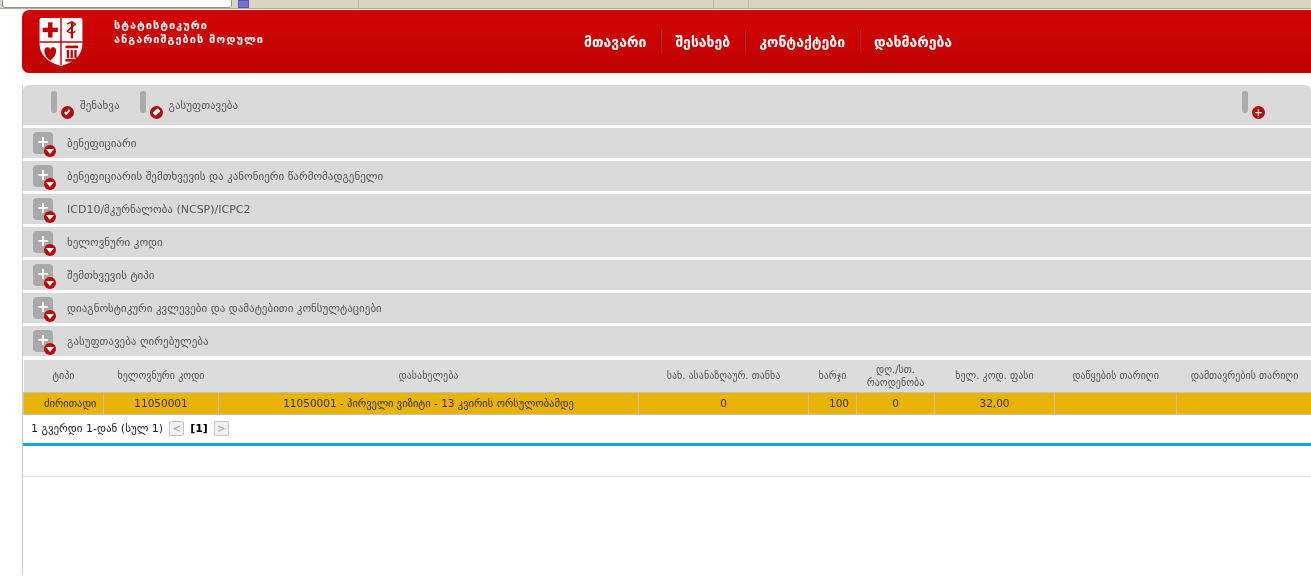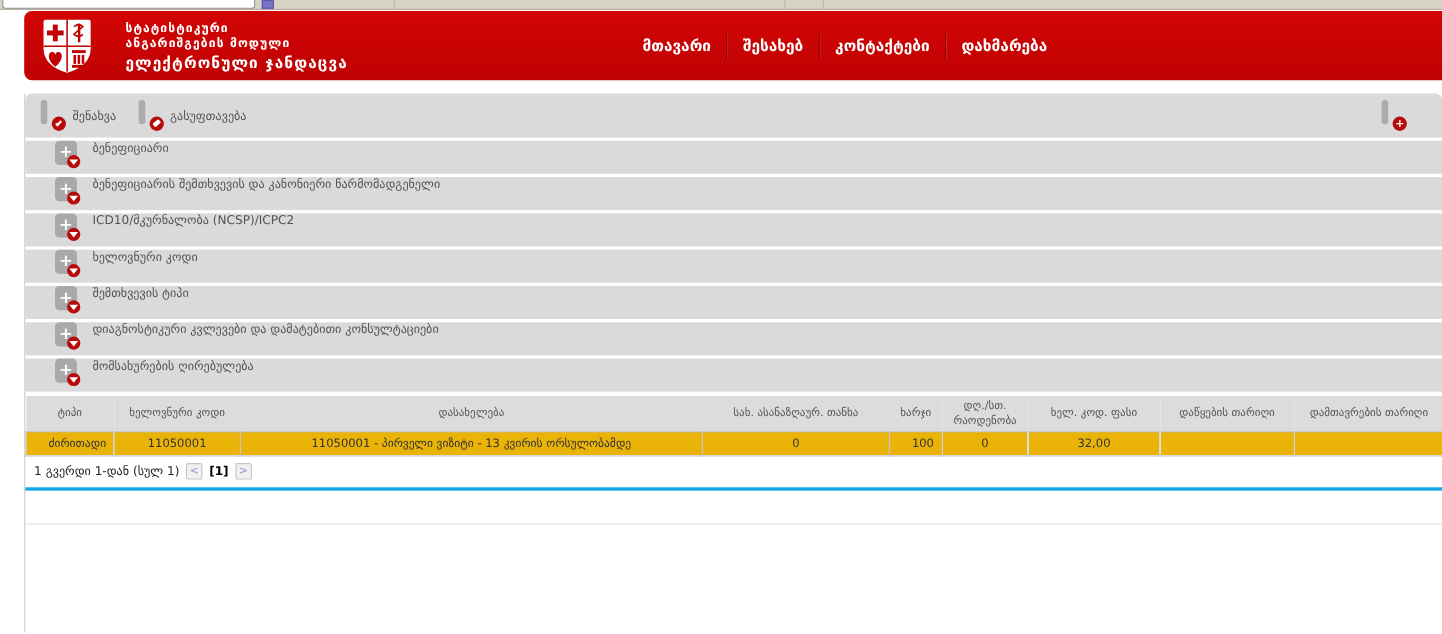--- a/index.html
+++ b/index.html
@@ -30,42 +30,42 @@
   .nav { position:absolute; left:548px; top:0; height:100%; display:flex; align-items:center; }
   .nav-item { font-size:14px; font-weight:bold; color:#fff; padding:4px 14px; cursor:pointer; white-space:nowrap; }
   .nav-item + .nav-item { border-left:1px solid rgba(0,0,0,0.28); box-shadow:inset 1px 0 0 rgba(255,255,255,0.12); }
 
   
   .content { margin-left:22px; margin-top:12px; border-left:1px solid #cccccc;
     height:490px; position:relative; }
 
   
   .toolbar { height:40px; background:#dadada; border-radius:6px 6px 0 0;
-    display:flex; align-items:center; padding:0 14px; }
+    display:flex; align-items:center; padding:0 28px; }
   .tool-btn { display:flex; align-items:center; gap:8px; margin-right:20px; cursor:pointer; }
   .tool-label { font-size:11px; color:#555; }
 
   
   .doc-icon { width:21px; height:23px; position:relative; flex:0 0 auto; }
   .doc-body { width:19px; height:21px; background:#ababab; border-radius:3px; padding:3px 3px 0 3px; }
   .doc-line { height:2px; background:#fff; border-radius:1px; margin-bottom:2px; }
   .doc-line.short { width:8px; }
   .badge { position:absolute; right:-2px; bottom:-2px; width:13px; height:13px;
     background:#b70b0b; border-radius:50%; display:flex; align-items:center; justify-content:center; }
   .glyph-check { width:6px; height:3px; border-left:2px solid #fff; border-bottom:2px solid #fff;
     transform:rotate(-48deg) translate(0,-1px); }
   .glyph-eraser { width:7px; height:4px; background:#fff; border-radius:1px; transform:rotate(-40deg); }
   .glyph-plus { color:#fff; font-size:10px; font-weight:bold; line-height:11px; }
   .glyph-chevron { width:0; height:0; border-left:4px solid transparent; border-right:4px solid transparent;
     border-top:5px solid #fff; }
   .toolbar-right { margin-left:auto; }
 
   
   .acc-row { height:30px; background:#dadada; margin-top:3px;
-    display:flex; padding:0 27px; cursor:pointer; }
+    display:flex; align-items:center; padding:0 10px; cursor:pointer; }
   .acc-icon { width:20px; height:22px; background:#a9a9a9; border-radius:4px; position:relative; flex:0 0 auto; }
   .acc-icon::before { content:"+"; position:absolute; left:0; top:0; width:100%; height:100%;
     color:#fff; font-size:15px; font-weight:bold; line-height:21px; text-align:center; }
   .acc-icon .badge { width:12px; height:12px; right:-3px; bottom:-3px; }
   .acc-label { margin-left:14px; font-size:11px; color:#555; }
 
   
   .grid { margin-top:4px; width:1289px; border-collapse:collapse; table-layout:fixed; }
   .grid thead th { background:#dcdcdc; color:#555; font-weight:normal; font-size:10px;
     height:32px; padding:2px; text-align:center; line-height:13px; }
@@ -106,21 +106,20 @@
     <path d="M14 49 C6 43 6 35 10 34 C13 33 14 36 14 37 C14 36 15 33 18 34 C22 35 22 43 14 49 Z" fill="#c00202"></path>
     <rect x="31" y="32" width="14" height="3" fill="#c00202"></rect>
     <rect x="32.5" y="37" width="2.6" height="9" fill="#c00202"></rect>
     <rect x="36.7" y="37" width="2.6" height="9" fill="#c00202"></rect>
     <rect x="40.9" y="37" width="2.6" height="9" fill="#c00202"></rect>
     <rect x="31" y="47" width="14" height="3" fill="#c00202"></rect>
   </svg>
   <div class="title-block">
     <div class="title-line">სტატისტიკური</div>
     <div class="title-line">ანგარიშგების მოდული</div>
-    <div class="title-line title-line3">ელექტრონული ჯანდაცვა</div>
   </div>
   <div class="nav">
     <div class="nav-item">მთავარი</div>
     <div class="nav-item">შესახებ</div>
     <div class="nav-item">კონტაქტები</div>
     <div class="nav-item">დახმარება</div>
   </div>
 </div>
 
 <div class="content">
@@ -207,21 +206,21 @@
         </span>
     </span>
     <span class="acc-label">დიაგნოსტიკური კვლევები და დამატებითი კონსულტაციები</span>
   </div>
   <div class="acc-row">
     <span class="acc-icon">
       <span class="badge">
           <span class="glyph-chevron"></span>
         </span>
     </span>
-    <span class="acc-label">მომსახურების ღირებულება</span>
+    <span class="acc-label">გასუფთავება ღირებულება</span>
   </div>
 
   <table class="grid">
     <colgroup>
       <col style="width:80px">
         <col style="width:115px">
         <col style="width:420px">
       <col style="width:170px">
         <col style="width:48px">
         <col style="width:78px">

